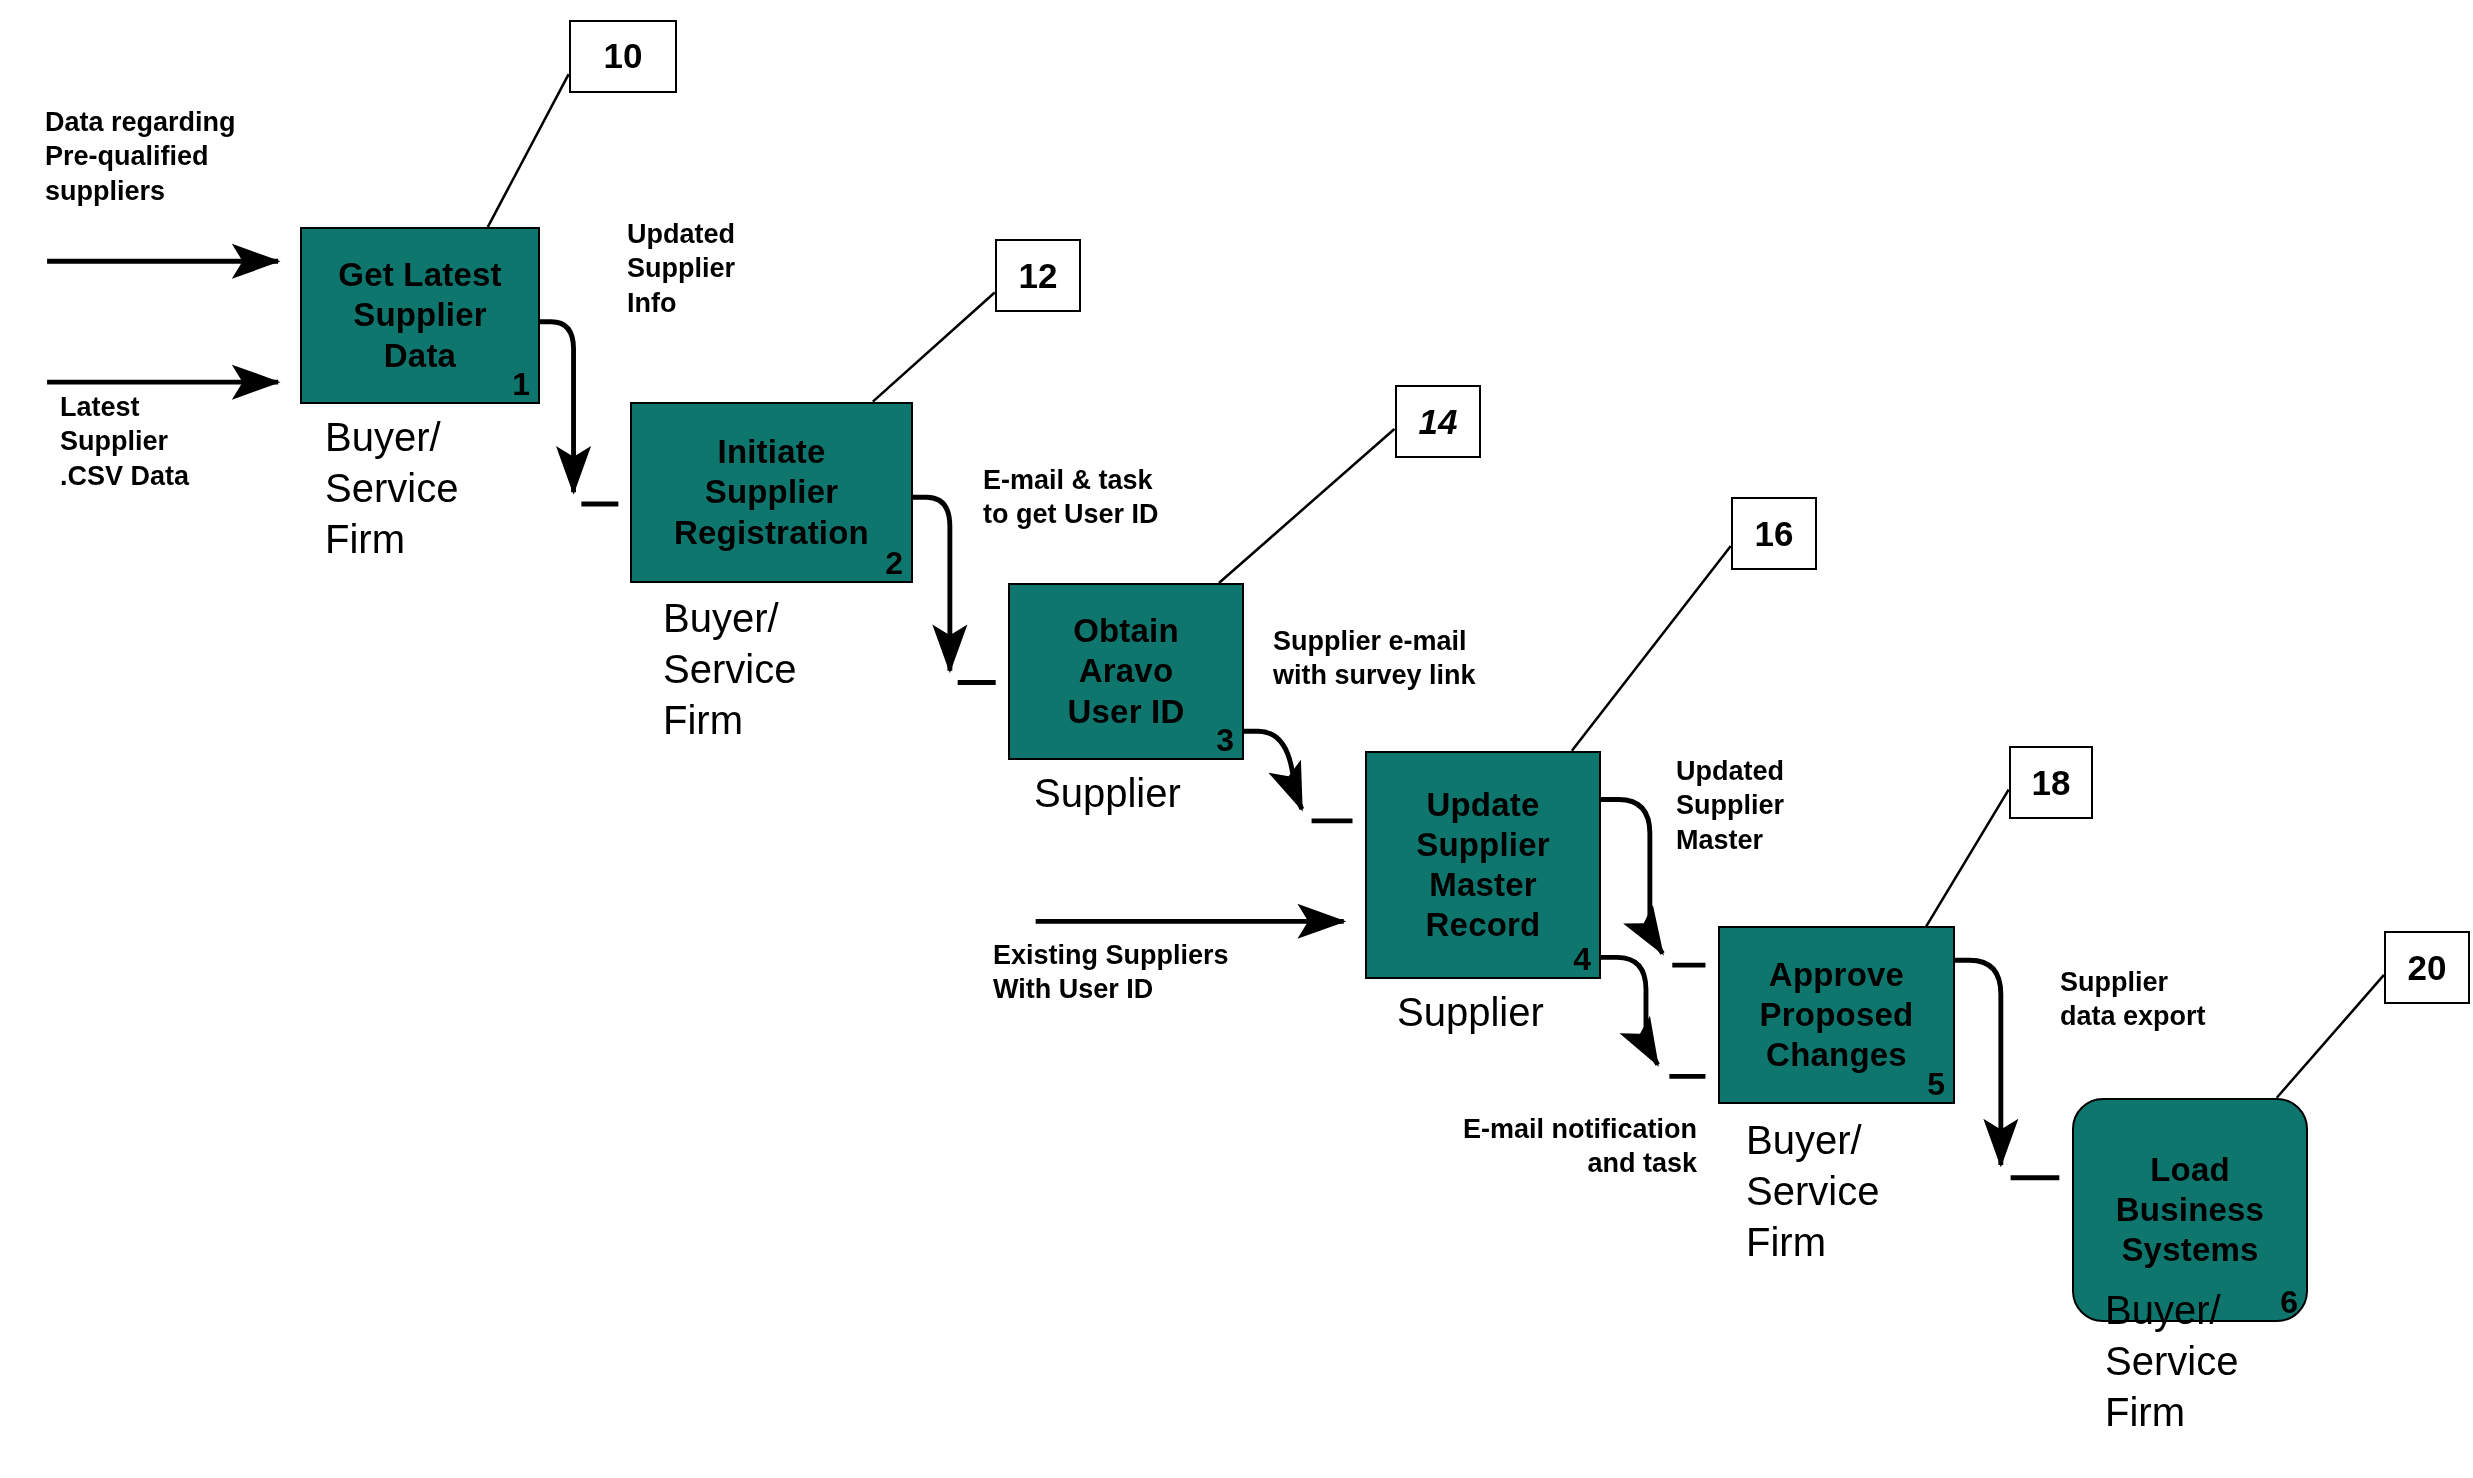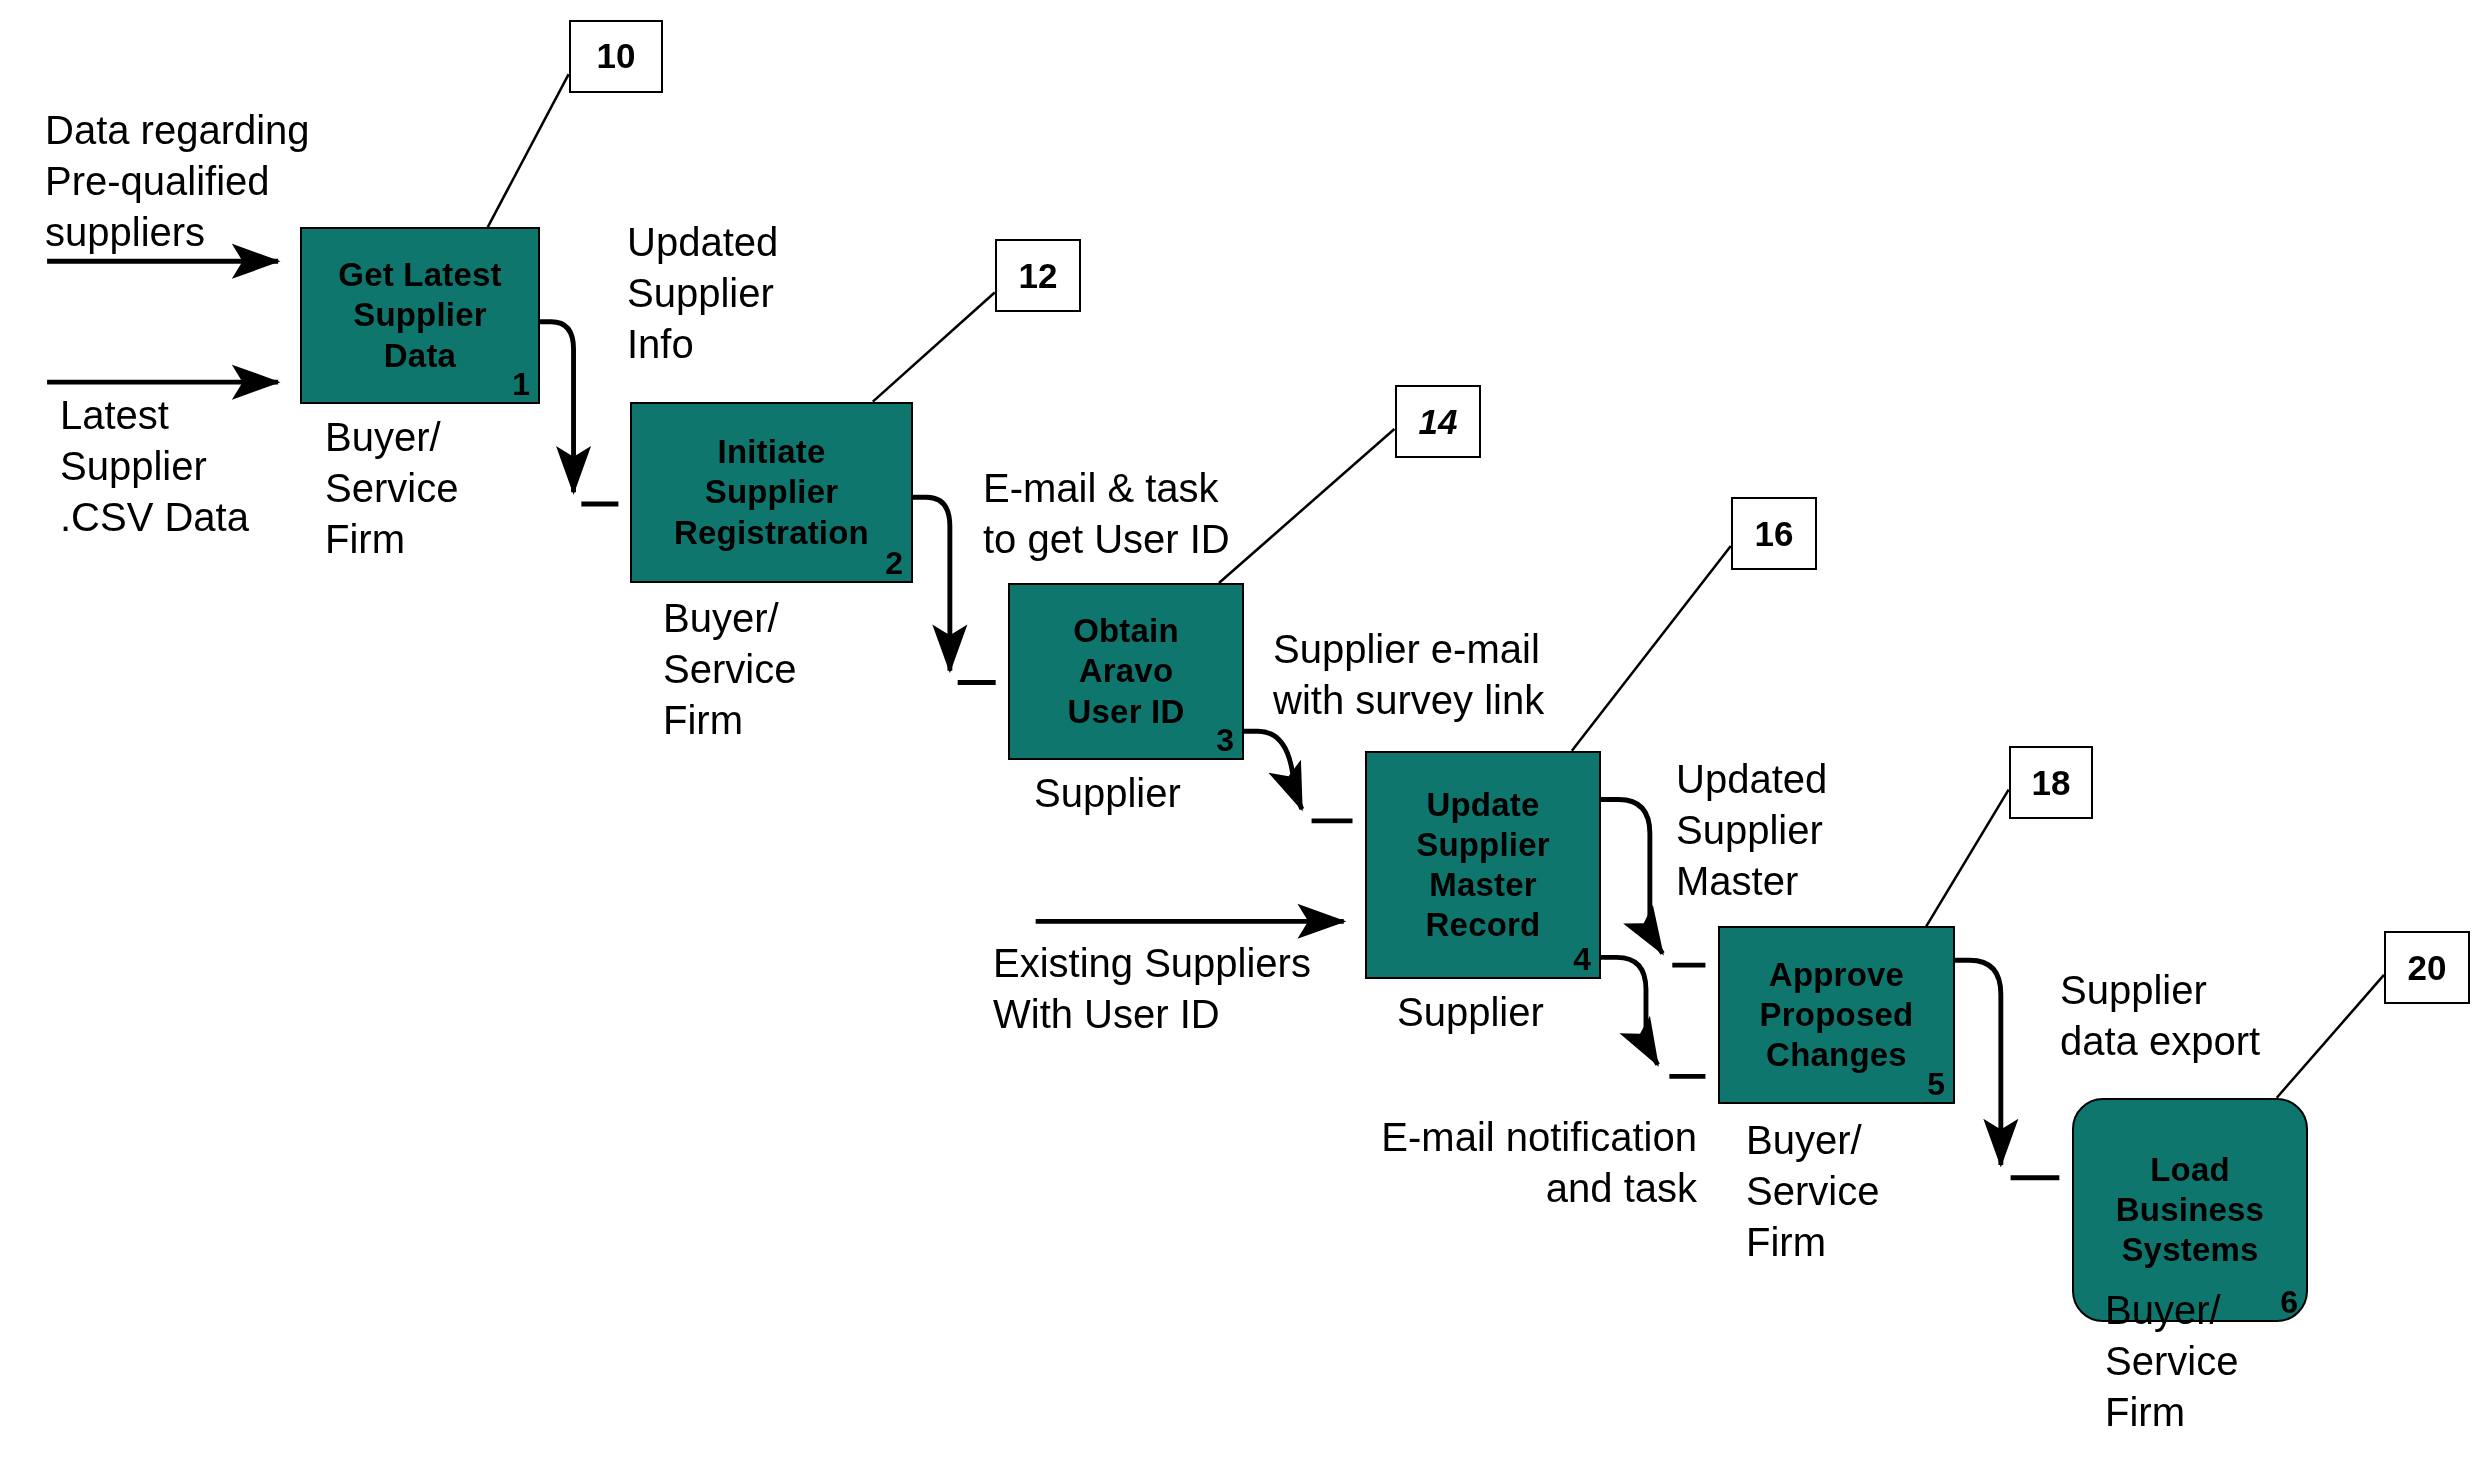--- a/index.html
+++ b/index.html
@@ -59,24 +59,24 @@
     border: 2.9px solid #000;
     background: #fff;
     font-weight: bold;
     font-size: 35px;
     display: flex;
     align-items: center;
     justify-content: center;
   }
   .flow-label {
     position: absolute;
-    font-size: 40px;
+    font-size: 27px;
     line-height: 1.27;
     white-space: pre-line;
-    font-weight: normal;
+    font-weight: bold;
   }
   .role-label {
     position: absolute;
     font-size: 40px;
     line-height: 1.27;
     white-space: pre-line;
     font-weight: normal;
   }
   .ta-right { text-align: right; }
   .ta-left  { text-align: left; }
@@ -151,21 +151,21 @@
     </g>
 
     <g stroke="#000" stroke-width="5" fill="none" marker-end="url(#arrowhead)">
       <path d="M1992,985 L2020,985 Q2052,985 2052,1020 L2052,1185 L2052,1195"></path>
     </g>
     <g stroke="#000" stroke-width="5" fill="none">
       <line x1="2062" y1="1208" x2="2112" y2="1208"></line>
     </g>
   </svg>
 
-  <div class="ref-box" style="left:569px; top:19.5px; width:94px; height:73px;">
+  <div class="ref-box" style="left:569px; top:19.5px; width:108px; height:73px;">
     <span>10</span>
   </div>
 
   <div class="ref-box" style="left:995px; top:239px; width:86px; height:73px;">
     <span>12</span>
   </div>
 
   <div class="ref-box" style="left:1395px; top:385px; width:86px; height:73px;font-style:italic;">
     <span>14</span>
   </div>

